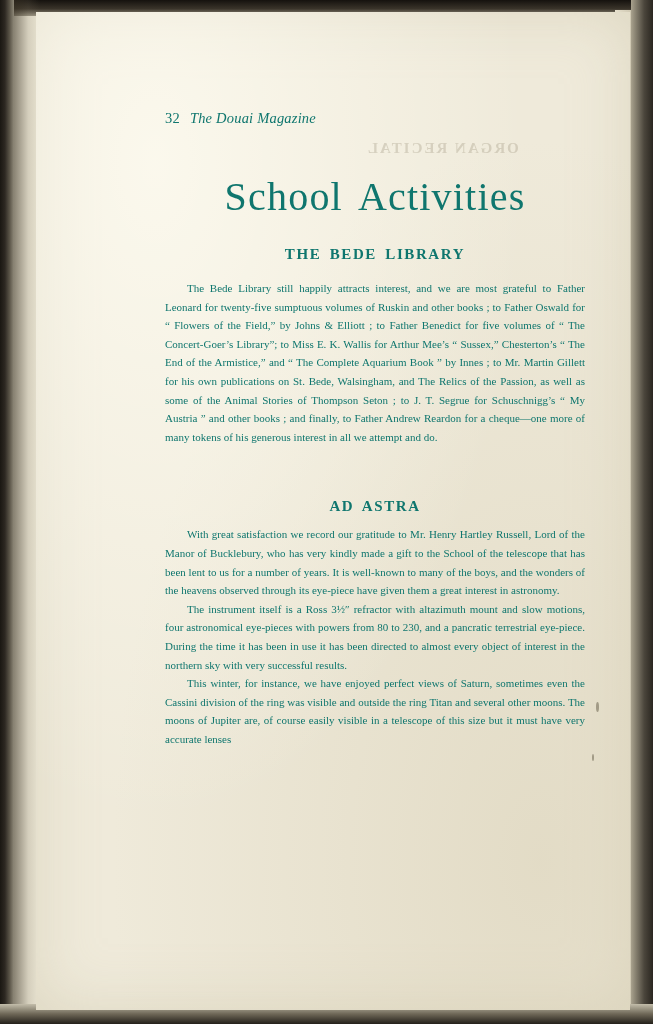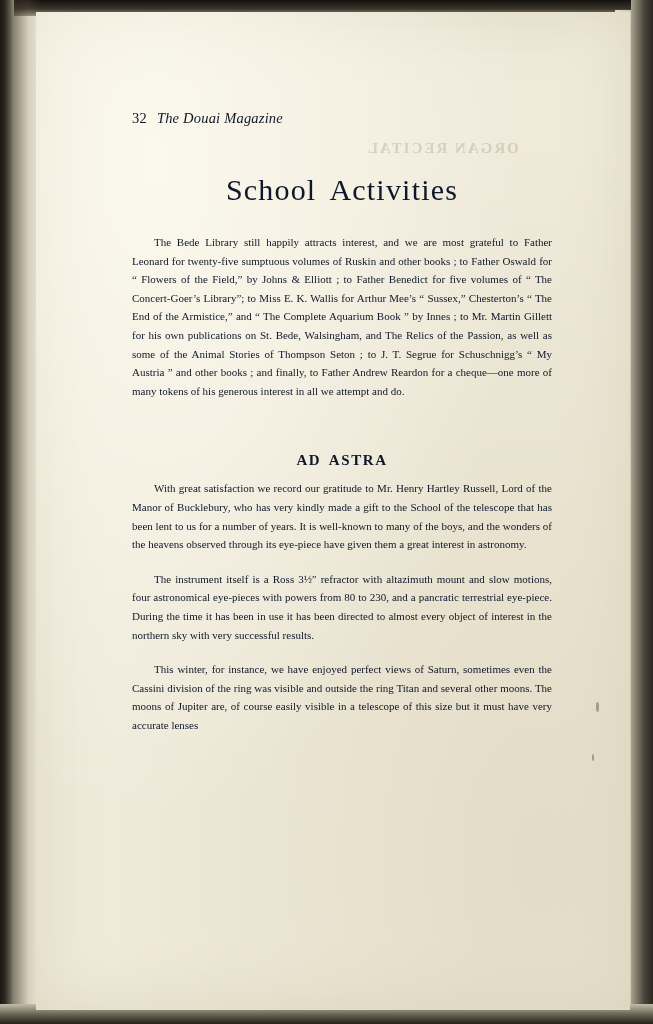--- a/index.html
+++ b/index.html
@@ -90,45 +90,45 @@
     font-weight: bold;
     color: rgba(150,140,115,0.30);
     transform: scaleX(-1);
     font-family: "Liberation Serif", serif;
     white-space: nowrap;
   }
 
   
   .content {
     position: absolute;
-    left: 96px;
+    left: 129px;
     top: 98px;
     width: 420px;
-    color: #0f172a;
+    color: #0f766e;
   }
 
   .running-head {
     font-size: 14.5px;
     letter-spacing: 0.2px;
     margin-bottom: 46px;
     white-space: nowrap;
   }
   .folio {
     font-family: "Liberation Serif", serif;
     font-size: 14.5px;
     margin-right: 10px;
   }
   .head-title {
     font-style: italic;
     font-size: 14.5px;
   }
 
   h1.article-title {
     font-weight: normal;
-    font-size: 30px;
+    font-size: 40px;
     text-align: center;
     letter-spacing: 1.2px;
     margin: 0 0 26px 0;
     word-spacing: 6px;
   }
 
   h2.section-title {
     font-weight: bold;
     font-size: 15px;
     text-align: center;
@@ -143,21 +143,21 @@
 
   p.body {
     font-size: 11px;
     line-height: 18.6px;
     margin: 0;
     text-align: justify;
     text-justify: inter-word;
     text-indent: 22px;
     hyphens: none;
   }
-  p.body + p.body { margin-top: 16px; }
+  p.body + p.body { margin-top: 0; }
 
   .gap-large { height: 52px; }
 
   
   .speck {
     position: absolute;
     background: #6b6450;
     border-radius: 50%;
     opacity: 0.55;
   }
@@ -183,20 +183,21 @@
     <div class="speck" style="left:556px; top:742px; width:2px; height:7px;"></div>
 
     <div class="content">
 
       <div class="running-head">
         <span class="folio">32</span><span class="head-title">The Douai Magazine</span>
       </div>
 
       <h1 class="article-title">School  Activities</h1>
 
+      <h2 class="section-title">THE  BEDE  LIBRARY</h2>
 
       <p class="body">The Bede Library still happily attracts interest, and we are most grateful to Father Leonard for twenty-five sumptuous volumes of Ruskin and other books ; to Father Oswald for “ Flowers of the Field,” by Johns &amp; Elliott ; to Father Benedict for five volumes of “ The Concert-Goer’s Library”; to Miss E. K. Wallis for Arthur Mee’s “ Sussex,” Chesterton’s “ The End of the Armistice,” and “ The Complete Aquarium Book ” by Innes ; to Mr. Martin Gillett for his own publications on St. Bede, Walsingham, and The Relics of the Passion, as well as some of the Animal Stories of Thompson Seton ; to J. T. Segrue for Schuschnigg’s “ My Austria ” and other books ; and finally, to Father Andrew Reardon for a cheque—one more of many tokens of his generous interest in all we attempt and do.</p>
 
       <div class="gap-large"></div>
 
       <h2 class="section-title astra">AD   ASTRA</h2>
 
       <p class="body">With great satisfaction we record our gratitude to Mr. Henry Hartley Russell, Lord of the Manor of Bucklebury, who has very kindly made a gift to the School of the telescope that has been lent to us for a number of years. It is well-known to many of the boys, and the wonders of the heavens observed through its eye-piece have given them a great interest in astronomy.</p>
       <p class="body">The instrument itself is a Ross 3½″ refractor with altazimuth mount and slow motions, four astronomical eye-pieces with powers from 80 to 230, and a pancratic terrestrial eye-piece.  During the time it has been in use it has been directed to almost every object of interest in the northern sky with very successful results.</p>
       <p class="body">This winter, for instance, we have enjoyed perfect views of Saturn, sometimes even the Cassini division of the ring was visible and outside the ring Titan and several other moons.  The moons of Jupiter are, of course easily visible in a telescope of this size but it must have very accurate lenses</p>

